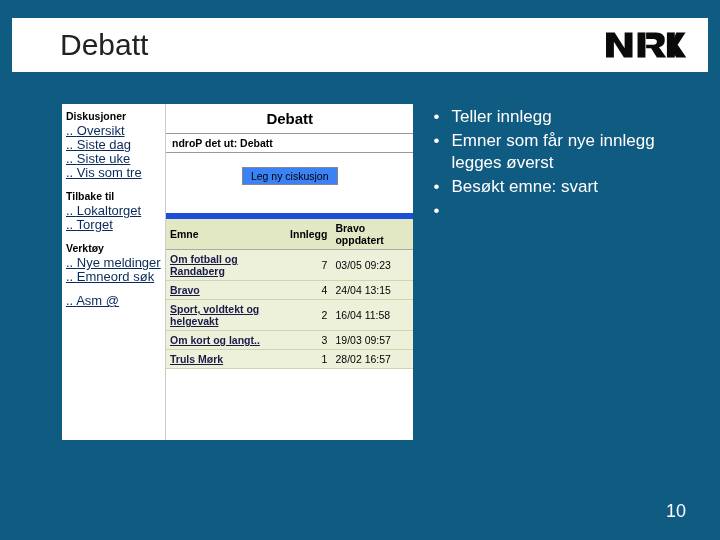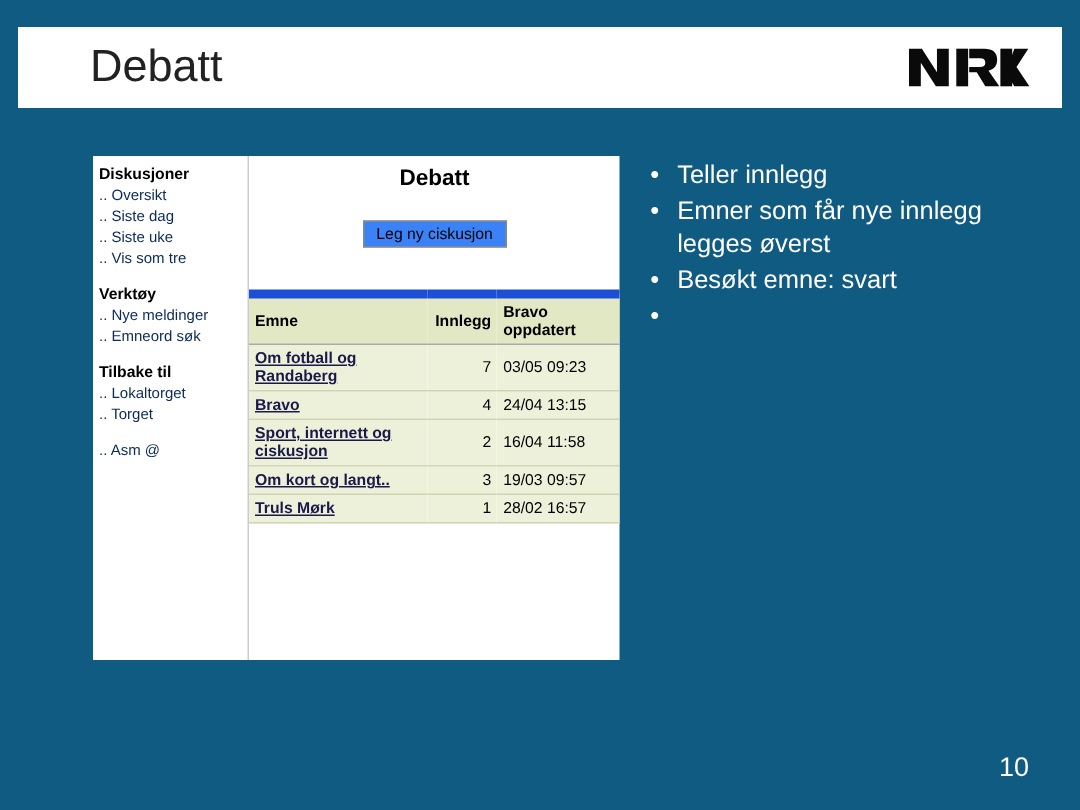--- a/index.html
+++ b/index.html
@@ -46,22 +46,23 @@
   }
   .ss-side {
     width: 103px;
     padding: 6px 4px;
     font-family: Verdana, Arial, sans-serif;
   }
   .ss-side .grp { margin-bottom: 10px; }
   .ss-side .hd { font-weight: 700; font-size: 10.5px; color: #000; margin-bottom: 2px; }
   .ss-side .lk {
     display: block;
+    text-decoration: underline;
     color: #0a2a5a;
-    font-size: 10px;
+    font-size: 13px;
     line-height: 14px;
   }
   .ss-side .lk::before { content: ".. "; text-decoration: none; display:inline; }
   .ss-main {
     flex: 1;
     border-left: 1px solid #ccc;
     font-family: Verdana, Arial, sans-serif;
   }
   .ss-h1 {
     text-align: center;
@@ -149,35 +150,36 @@
     <div class="screenshot">
       <div class="ss-side">
         <div class="grp">
           <div class="hd">Diskusjoner</div>
           <a class="lk">Oversikt</a>
           <a class="lk">Siste dag</a>
           <a class="lk">Siste uke</a>
           <a class="lk">Vis som tre</a>
         </div>
         <div class="grp">
+          <div class="hd">Tilbake til</div>
+          <a class="lk">Lokaltorget</a>
+          <a class="lk">Torget</a>
+        </div>
+        <div class="grp">
           <div class="hd">Verktøy</div>
           <a class="lk">Nye meldinger</a>
           <a class="lk">Emneord søk</a>
         </div>
         <div class="grp">
-          <div class="hd">Tilbake til</div>
-          <a class="lk">Lokaltorget</a>
-          <a class="lk">Torget</a>
-        </div>
-        <div class="grp">
           <a class="lk">Asm @</a>
         </div>
       </div>
       <div class="ss-main">
         <div class="ss-h1">Debatt</div>
+        <div class="ss-crumb">ndroP det ut: Debatt</div>
         <div class="ss-btnrow">
           <button class="ss-btn">Leg ny ciskusjon</button>
         </div>
         <table class="ss-table">
           <thead>
             <tr>
               <th>Emne</th>
               <th class="nr">Innlegg</th>
               <th class="dt">Bravo oppdatert</th>
             </tr>
@@ -187,21 +189,21 @@
               <td class="em">Om fotball og Randaberg</td>
               <td class="nr">7</td>
               <td class="dt">03/05 09:23</td>
             </tr>
             <tr>
               <td class="em">Bravo</td>
               <td class="nr">4</td>
               <td class="dt">24/04 13:15</td>
             </tr>
             <tr>
-              <td class="em">Sport, internett og ciskusjon</td>
+              <td class="em">Sport, voldtekt og helgevakt</td>
               <td class="nr">2</td>
               <td class="dt">16/04 11:58</td>
             </tr>
             <tr>
               <td class="em">Om kort og langt..</td>
               <td class="nr">3</td>
               <td class="dt">19/03 09:57</td>
             </tr>
             <tr>
               <td class="em">Truls Mørk</td>

